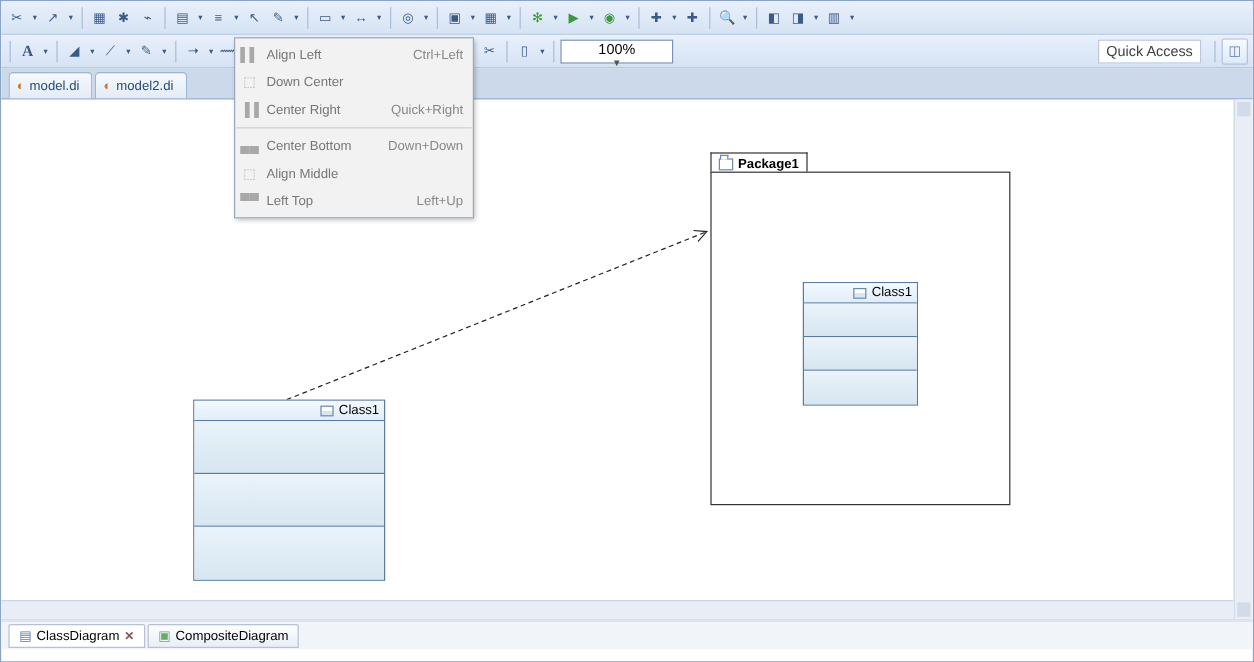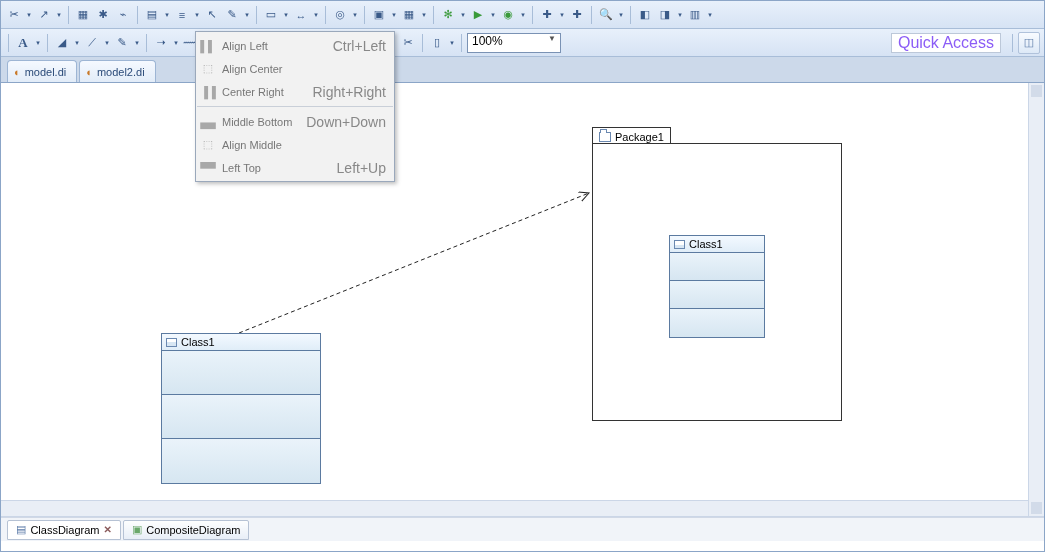--- a/index.html
+++ b/index.html
@@ -39,34 +39,36 @@
   }
   .tb-drop {
     width: 8px; height: 18px;
     display: flex; align-items: center; justify-content: center;
     color: #3a5a88;
     cursor: pointer;
     font-size: 7px;
   }
   .zoom-combo {
     display: flex;
+    align-items: center;
     background: #fff;
     border: 1px solid #7a92b4;
     height: 20px;
     width: 94px;
     padding: 0 4px;
     font-size: 12px;
     justify-content: space-between;
+    flex-direction: column;
   }
   .qa-box {
     background: #fff;
     border: 1px solid #bcc8d9;
     padding: 2px 6px;
-    font-size: 16px;
-    color: #8b5cf6;
+    font-size: 12px;
+    color: #404040;
     margin-left: auto;
     margin-right: 6px;
     height: 20px;
     display: flex;
     align-items: center;
   }
   .persp-btn {
     width: 22px; height: 22px;
     border: 1px solid #b0c2db;
     border-radius: 2px;
@@ -122,21 +124,21 @@
     position:absolute;
     border:1px solid #5b7aa0;
     background:#e9f2f9;
     font-size:11px;
   }
   .uml-class .hd {
     background:linear-gradient(#f3f9ff,#e0edf8);
     text-align:center;
     padding:2px 4px;
     border-bottom:1px solid #5b7aa0;
-    display:flex;align-items:center;justify-content:flex-start;gap:4px;
+    display:flex;align-items:center;justify-content:flex-end;gap:4px;
   }
   .uml-class .sect {
     border-bottom:1px solid #5b7aa0;
     background:linear-gradient(#eaf3fa,#d6e6f1);
   }
   .uml-class .sect:last-child { border-bottom:none; }
   .uml-class.big { left:160px; top:250px; width:160px; }
   .uml-class.big .sect { height:44px; }
   .uml-class.small { left:668px; top:152px; width:96px; }
   .uml-class.small .sect { height:28px; }
@@ -151,20 +153,21 @@
   .uml-package-tab {
     position:absolute;
     left:591px; top:44px;
     height:18px;
     border:1px solid #333;
     border-bottom:none;
     background:#fff;
     padding:1px 6px;
     display:flex;align-items:center;gap:4px;
     font-size:11px;
+    font-weight:bold;
   }
   
   .arrow-svg {
     position:absolute; left:0; top:0; width:100%; height:100%;
     pointer-events:none;
   }
   
   .ctx-menu {
     position:absolute;
     left:194px; top:30px;
@@ -176,21 +179,21 @@
     padding: 2px 0;
   }
   .ctx-item {
     display:flex; align-items:center;
     height:23px; padding:0 8px 0 4px;
     color:#777; cursor:default;
     gap:6px;
   }
   .ctx-item .ic { width:16px; height:16px; display:flex;align-items:center;justify-content:center; opacity:.6; }
   .ctx-item .lbl { flex:1; }
-  .ctx-item .accel { color:#888; font-size:14px; }
+  .ctx-item .accel { color:#888; font-size:11px; }
   .ctx-sep { height:1px; background:#c9cfd8; margin:3px 1px; }
   
   .diag-tabs {
     height:24px;
     background:#f1f4f9;
     display:flex;align-items:center;
     padding-left:6px; gap:2px;
     border-top:1px solid #d0d8e6;
   }
   .diag-tab {
@@ -349,32 +352,32 @@
 </div>
 
 <div class="ctx-menu">
   <div class="ctx-item">
     <span class="ic">▌▌</span>
     <span class="lbl">Align Left</span>
     <span class="accel">Ctrl+Left</span>
   </div>
   <div class="ctx-item">
     <span class="ic">⬚</span>
-    <span class="lbl">Align Center</span>
+    <span class="lbl">Down Center</span>
     <span class="accel"></span>
   </div>
   <div class="ctx-item">
     <span class="ic">▐▐</span>
     <span class="lbl">Center Right</span>
-    <span class="accel">Right+Right</span>
+    <span class="accel">Quick+Right</span>
   </div>
   <div class="ctx-sep"></div>
   <div class="ctx-item">
     <span class="ic">▄▄</span>
-    <span class="lbl">Middle Bottom</span>
+    <span class="lbl">Center Bottom</span>
     <span class="accel">Down+Down</span>
   </div>
   <div class="ctx-item">
     <span class="ic">⬚</span>
     <span class="lbl">Align Middle</span>
     <span class="accel"></span>
   </div>
   <div class="ctx-item">
     <span class="ic">▀▀</span>
     <span class="lbl">Left Top</span>

